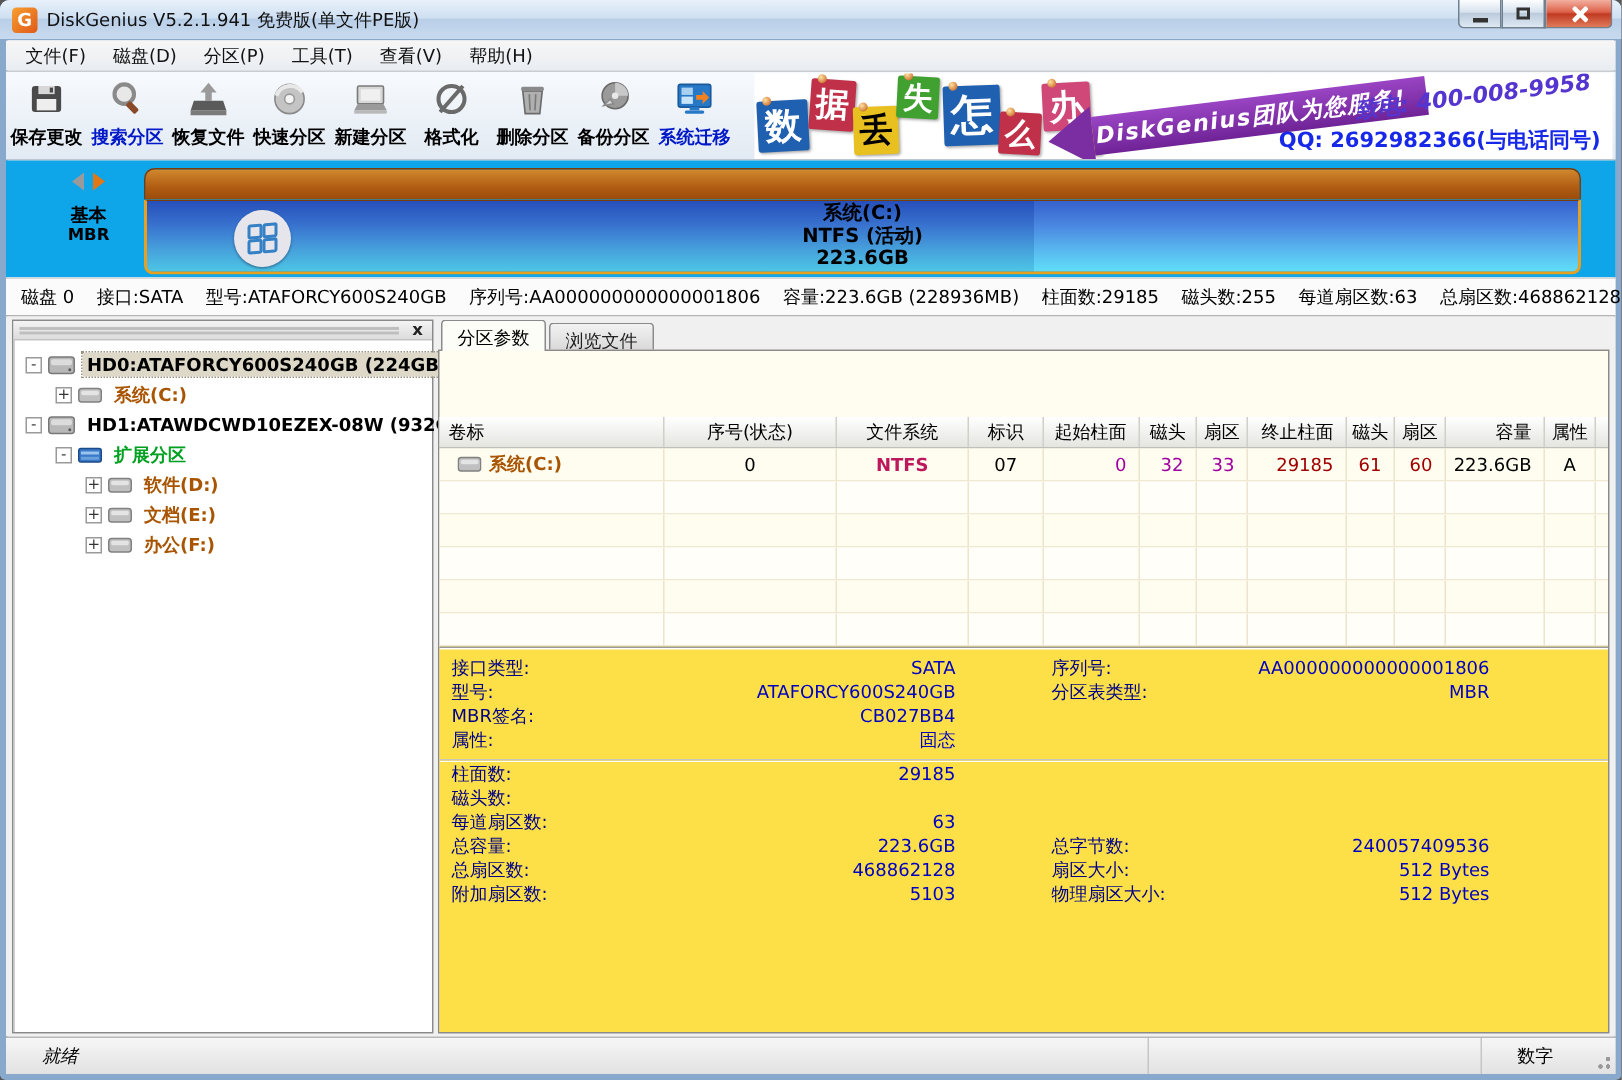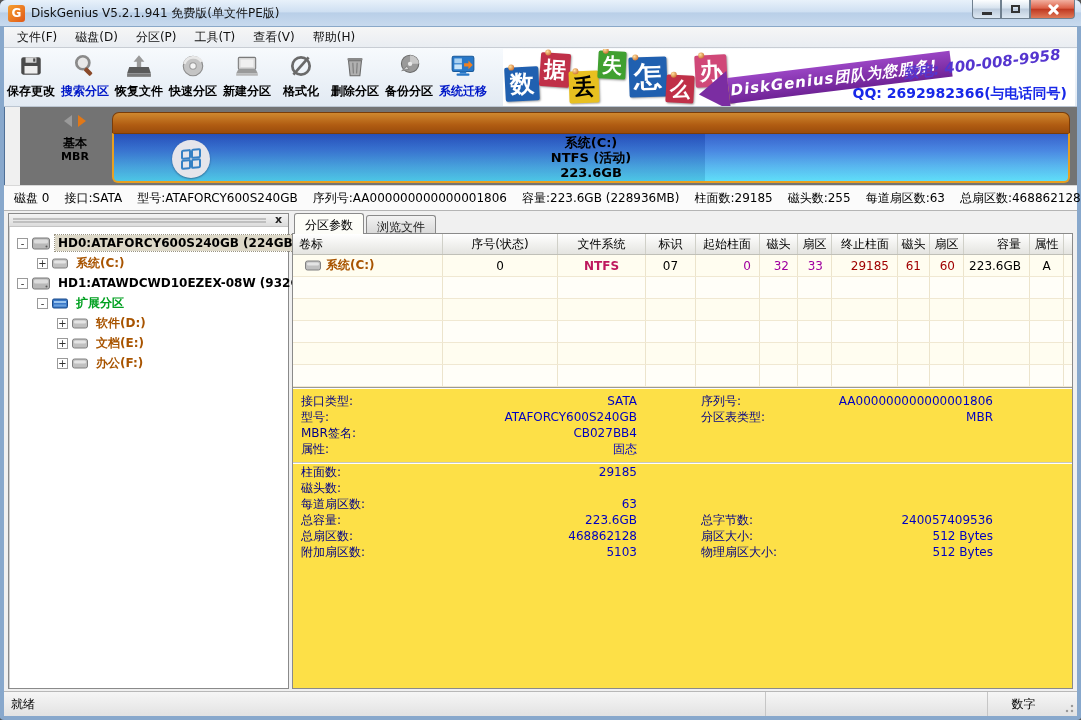--- a/index.html
+++ b/index.html
@@ -44,21 +44,21 @@
   .tile { position:absolute; display:flex; align-items:center; justify-content:center; font-weight:bold; border-radius:2px; box-shadow:1px 1px 2px rgba(0,0,0,.35); }
   .tile::before { content:""; position:absolute; top:-3px; left:4px; width:6px; height:6px; border-radius:50%;
     background:radial-gradient(circle at 35% 35%,#ffe2a0,#c05010); }
   .arrow-wrap { position:absolute; left:195px; top:10px; transform:rotate(-7deg); display:flex; align-items:center; }
   .arrow-head { width:0; height:0; border-top:20px solid transparent; border-bottom:20px solid transparent; border-right:30px solid #7b2da2; }
   .arrow-body { height:26px; background:linear-gradient(180deg,#9a45c4,#6f2396); color:#fff; font-size:15px; font-weight:bold; font-style:italic;
     display:flex; align-items:center; padding:0 14px 0 2px; letter-spacing:1px; }
   .phone-line { position:absolute; right:14px; top:6px; transform:rotate(-7deg); color:#5535cf; font-size:15px; font-weight:bold; font-style:italic; }
   .qq-line { position:absolute; right:8px; bottom:3px; color:#1828e8; font-size:14px; font-weight:bold; }
   
-  .diskarea { position:absolute; top:107px; left:16px; right:0; height:78px; background:#737373; }
+  .diskarea { position:absolute; top:107px; left:0; right:0; height:78px; background:#0ea5e9; }
   .disknav { position:absolute; left:26px; top:8px; width:58px; text-align:center; }
   .navarrows { display:flex; justify-content:center; gap:6px; margin-bottom:10px; }
   .arr { width:0; height:0; border-top:6px solid transparent; border-bottom:6px solid transparent; }
   .arr.back { border-right:8px solid #9a9a9a; }
   .arr.fwd { border-left:8px solid #e07818; }
   .disktype { font-size:12px; font-weight:bold; color:#000; line-height:13px; }
   .diskbar { position:absolute; left:92px; top:5px; width:958px; }
   .diskhead { height:21px; background:linear-gradient(180deg,#d0882e,#b05c12 60%,#9a4c0c);
     border:1px solid #7a3c08; border-bottom:none; border-radius:7px 7px 0 0; }
   .part-block { height:50px; border:2px solid #e8a020; border-top:1px solid #7a3c08; border-radius:0 0 6px 6px;
@@ -90,21 +90,21 @@
   .tlabel.ext { color:#00a020; }
   .tlabel.sel { background:#ddd8c8; outline:1px dotted #9a9584; }
   .splitter { position:absolute; left:285px; top:0; width:3px; bottom:0; }
   
   .rightpanel { position:absolute; left:288px; top:0; right:4px; bottom:2px; display:flex; flex-direction:column; }
   .tabstrip { height:23px; display:flex; align-items:flex-end; padding-left:2px; gap:2px; }
   .tab { font-size:12px; padding:3px 10px 3px; border:1px solid #8a8a8a; border-bottom:none; border-radius:3px 3px 0 0; }
   .tab.active { background:#fdfdf8; font-weight:normal; height:21px; z-index:2; }
   .tab.inactive { background:linear-gradient(180deg,#f2f2f2,#d8d8d8); height:19px; color:#222; }
   .gridwrap { flex:1; border:1px solid #8a8a8a; background:#fffdf0; display:flex; flex-direction:column; margin-top:-1px; }
-  .gridhdr { height:21px; display:flex; background:linear-gradient(180deg,#ffffff,#e4e4e0); border-bottom:1px solid #c0c0b8; }
+  .gridhdr { height:21px; display:flex; background:linear-gradient(180deg,#ffffff,#e4e4e0); border-bottom:1px solid #c0c0b8;margin-top:44px; }
   .gh { font-size:12px; color:#000; display:flex; align-items:center; justify-content:center; border-right:1px solid #d0d0c8; height:100%; }
   .gh.left { justify-content:flex-start; padding-left:6px; }
   .gh.right { justify-content:flex-end; padding-right:8px; }
   .gridrows { height:132px; }
   .grow { height:22px; display:flex; border-bottom:1px solid #f0e8d2; background:#fffdf0; }
   .grow.alt { background:#fffef8; }
   .gc { font-size:12px; display:flex; align-items:center; justify-content:center; border-right:1px solid #ece4cc; height:100%; white-space:nowrap; }
   .gc.left { justify-content:flex-start; padding-left:6px; }
   .gc.right { justify-content:flex-end; padding-right:8px; }
   .c-vol { color:#a85400; font-weight:bold; }
@@ -120,21 +120,21 @@
   .dblock + .dblock { border-top:1px solid #c8c8c0; box-shadow:inset 0 1px 0 #fff; }
   .drow { display:flex; height:16px; font-size:12px; line-height:15px; }
   .dlab { color:#000088; padding-left:8px; }
   .dval { color:#0000c0; text-align:right; flex:1; }
   .dcol-l { width:344px; display:flex; }
   .dcol-r { width:300px; display:flex; margin-left:56px; }
   .dfill { flex:1; }
   
   .statusbar { position:absolute; left:0; right:0; bottom:0; height:25px;
     background:linear-gradient(180deg,#f6f6f6,#e2e2e2); border-top:1px solid #b8b8b8; display:flex; align-items:center; }
-  .sb-left { flex:1; font-size:12px; color:#000; padding-left:7px; }
+  .sb-left { flex:1; font-size:12px; color:#000; padding-left:24px;font-style:italic; }
   .sb-mid { width:222px; height:100%; border-left:1px solid #c6c6c6; }
   .sb-num { width:72px; height:100%; border-left:1px solid #c6c6c6; display:flex; align-items:center; justify-content:center; font-size:12px; }
   .sb-grip { width:18px; height:100%; position:relative; }
   .sb-grip::after { content:""; position:absolute; right:3px; bottom:3px; width:10px; height:10px;
     background:
       radial-gradient(circle at 80% 80%, #9a9a9a 1.4px, transparent 1.6px),
       radial-gradient(circle at 80% 30%, #9a9a9a 1.4px, transparent 1.6px),
       radial-gradient(circle at 30% 80%, #9a9a9a 1.4px, transparent 1.6px); }
 </style>
 </head>

